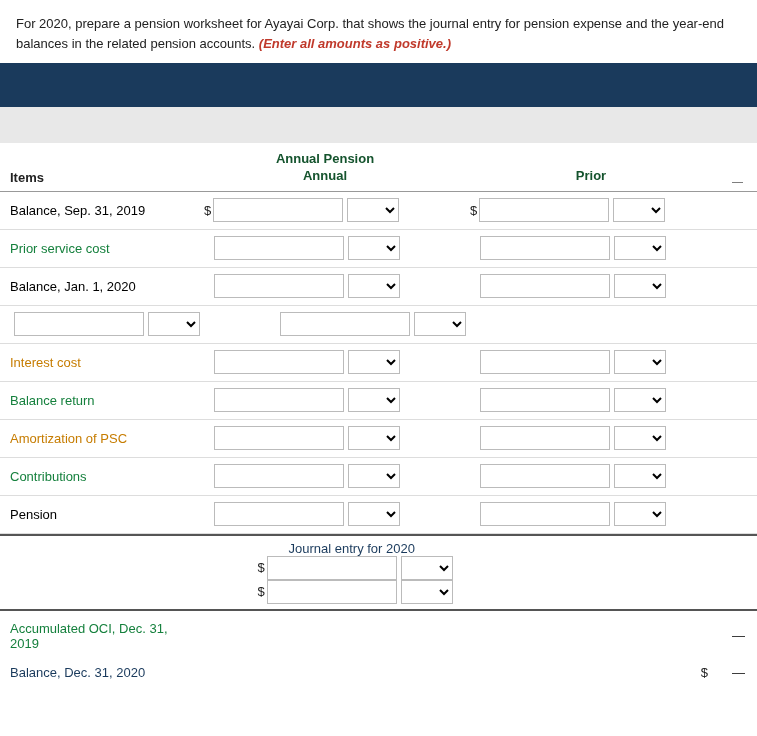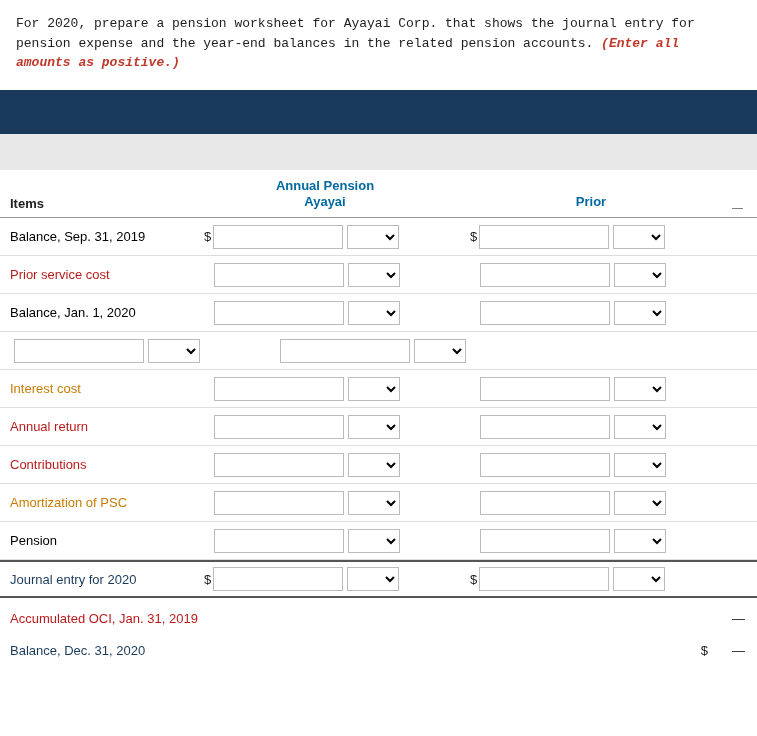--- a/index.html
+++ b/index.html
@@ -4,25 +4,24 @@
   <style>
     * { box-sizing: border-box; margin: 0; padding: 0; }
     body {
       font-family: Arial, sans-serif;
       font-size: 13px;
       background: #fff;
       width: 757px;
     }
 
     .intro-text {
-      padding: 14px 16px 17px 16px;
+      padding: 14px 16px 10px 16px;
       font-size: 13px;
       color: #222;
       line-height: 1.5;
-      font-family: Liberation Mono, monospace;
     }
     .intro-text .enter-note {
       color: #c0392b;
       font-style: italic;
       font-weight: bold;
     }
 
     .dark-header {
       background: #1a3a5c;
       height: 44px;
@@ -59,21 +58,21 @@
 
     .col-group {
       display: flex;
       flex-direction: column;
       align-items: center;
       width: 250px;
     }
 
     .col-group-title {
       font-weight: bold;
-      color: #0369a1;
+      color: #14532d;
       text-align: center;
       font-size: 13px;
       line-height: 1.3;
       margin-bottom: 2px;
     }
 
     .row {
       display: flex;
       align-items: center;
       padding: 5px 0;
@@ -82,21 +81,21 @@
     }
 
     .row-label {
       width: 200px;
       min-width: 200px;
       padding-left: 10px;
       font-size: 13px;
     }
 
     .label-blue {
-      color: #b91c1c;
+      color: #15803d;
     }
     .label-orange {
       color: #c67c00;
     }
     .label-dark-blue {
       color: #1a3a5c;
     }
 
     .cell-group {
       display: flex;
@@ -159,21 +158,21 @@
 <div class="dark-header"></div>
 <div class="light-subheader"></div>
 
 <div class="worksheet">
 
   <div class="col-headers">
     <div class="col-items">Items</div>
     <div class="col-group">
       <div class="col-group-title">
         <span>Annual Pension</span><br>
-        <span>Ayayai</span>
+        <span>Annual</span>
       </div>
     </div>
     <div class="spacer-col"></div>
     <div class="col-group">
       <div class="col-group-title">
         <span></span>
         <span>Prior</span>
       </div>
     </div>
     <div class="spacer-col"></div>
@@ -249,21 +248,36 @@
         </div>
         <div class="spacer-col"></div>
         <div class="cell-group">
           <span style="width: 14px; display: inline-block;"></span>
           <input type="text" class="cell-input" style="">
           <select class="cell-select"><option value=""></option><option value="Dr">Dr</option><option value="Cr">Cr</option></select>
         </div>
         <div style="margin-left: 8px; font-size: 13px; color: rgb(34, 34, 34);"></div>
       </div>
       <div class="row">
-        <div class="row-label label-blue">Annual return</div>
+        <div class="row-label label-blue">Balance return</div>
+        <div class="cell-group">
+          <span style="width: 14px; display: inline-block;"></span>
+          <input type="text" class="cell-input" style="">
+          <select class="cell-select"><option value=""></option><option value="Dr">Dr</option><option value="Cr">Cr</option></select>
+        </div>
+        <div class="spacer-col"></div>
+        <div class="cell-group">
+          <span style="width: 14px; display: inline-block;"></span>
+          <input type="text" class="cell-input" style="">
+          <select class="cell-select"><option value=""></option><option value="Dr">Dr</option><option value="Cr">Cr</option></select>
+        </div>
+        <div style="margin-left: 8px; font-size: 13px; color: rgb(34, 34, 34);"></div>
+      </div>
+      <div class="row">
+        <div class="row-label label-orange">Amortization of PSC</div>
         <div class="cell-group">
           <span style="width: 14px; display: inline-block;"></span>
           <input type="text" class="cell-input" style="">
           <select class="cell-select"><option value=""></option><option value="Dr">Dr</option><option value="Cr">Cr</option></select>
         </div>
         <div class="spacer-col"></div>
         <div class="cell-group">
           <span style="width: 14px; display: inline-block;"></span>
           <input type="text" class="cell-input" style="">
           <select class="cell-select"><option value=""></option><option value="Dr">Dr</option><option value="Cr">Cr</option></select>
@@ -279,68 +293,53 @@
         </div>
         <div class="spacer-col"></div>
         <div class="cell-group">
           <span style="width: 14px; display: inline-block;"></span>
           <input type="text" class="cell-input" style="">
           <select class="cell-select"><option value=""></option><option value="Dr">Dr</option><option value="Cr">Cr</option></select>
         </div>
         <div style="margin-left: 8px; font-size: 13px; color: rgb(34, 34, 34);"></div>
       </div>
       <div class="row">
-        <div class="row-label label-orange">Amortization of PSC</div>
-        <div class="cell-group">
-          <span style="width: 14px; display: inline-block;"></span>
-          <input type="text" class="cell-input" style="">
-          <select class="cell-select"><option value=""></option><option value="Dr">Dr</option><option value="Cr">Cr</option></select>
-        </div>
-        <div class="spacer-col"></div>
-        <div class="cell-group">
-          <span style="width: 14px; display: inline-block;"></span>
-          <input type="text" class="cell-input" style="">
-          <select class="cell-select"><option value=""></option><option value="Dr">Dr</option><option value="Cr">Cr</option></select>
-        </div>
-        <div style="margin-left: 8px; font-size: 13px; color: rgb(34, 34, 34);"></div>
-      </div>
-      <div class="row">
         <div class="row-label">Pension</div>
         <div class="cell-group">
           <span style="width: 14px; display: inline-block;"></span>
           <input type="text" class="cell-input" style="">
           <select class="cell-select"><option value=""></option><option value="Dr">Dr</option><option value="Cr">Cr</option></select>
         </div>
         <div class="spacer-col"></div>
         <div class="cell-group">
           <span style="width: 14px; display: inline-block;"></span>
           <input type="text" class="cell-input" style="">
           <select class="cell-select"><option value=""></option><option value="Dr">Dr</option><option value="Cr">Cr</option></select>
         </div>
         <div style="margin-left: 8px; font-size: 13px; color: rgb(34, 34, 34);"></div>
       </div>
-      <div class="row" style="border-top: 2px solid rgb(85, 85, 85); border-bottom: 2px solid rgb(85, 85, 85);">
+      <div class="row" style="border-top: 2px solid rgb(85, 85, 85); border-bottom: 2px solid rgb(85, 85, 85); flex-direction: column;">
         <div class="row-label label-dark-blue">Journal entry for 2020</div>
         <div class="cell-group">
           <span class="dollar-sign">$</span>
           <input type="text" class="cell-input" style="">
           <select class="cell-select"><option value=""></option><option value="Dr">Dr</option><option value="Cr">Cr</option></select>
         </div>
         <div class="spacer-col"></div>
         <div class="cell-group">
           <span class="dollar-sign">$</span>
           <input type="text" class="cell-input" style="">
           <select class="cell-select"><option value=""></option><option value="Dr">Dr</option><option value="Cr">Cr</option></select>
         </div>
         <div style="margin-left: 8px; font-size: 13px; color: rgb(34, 34, 34);"></div>
       </div>
     </div>
 
   <div class="acc-oci-row">
-    <div class="row-label label-blue">Accumulated OCI, Jan. 31, 2019</div>
+    <div class="row-label label-blue">Accumulated OCI, Dec. 31, 2019</div>
     <div style="width:250px;"></div>
     <div class="spacer-col"></div>
     <div style="width:250px;"></div>
     <div class="spacer-col"></div>
     <div style="font-size:13px; color:#222;">—</div>
   </div>
 
   <div class="balance-dec-row">
     <div class="row-label label-dark-blue">Balance, Dec. 31, 2020</div>
     <div style="width:250px;"></div>

